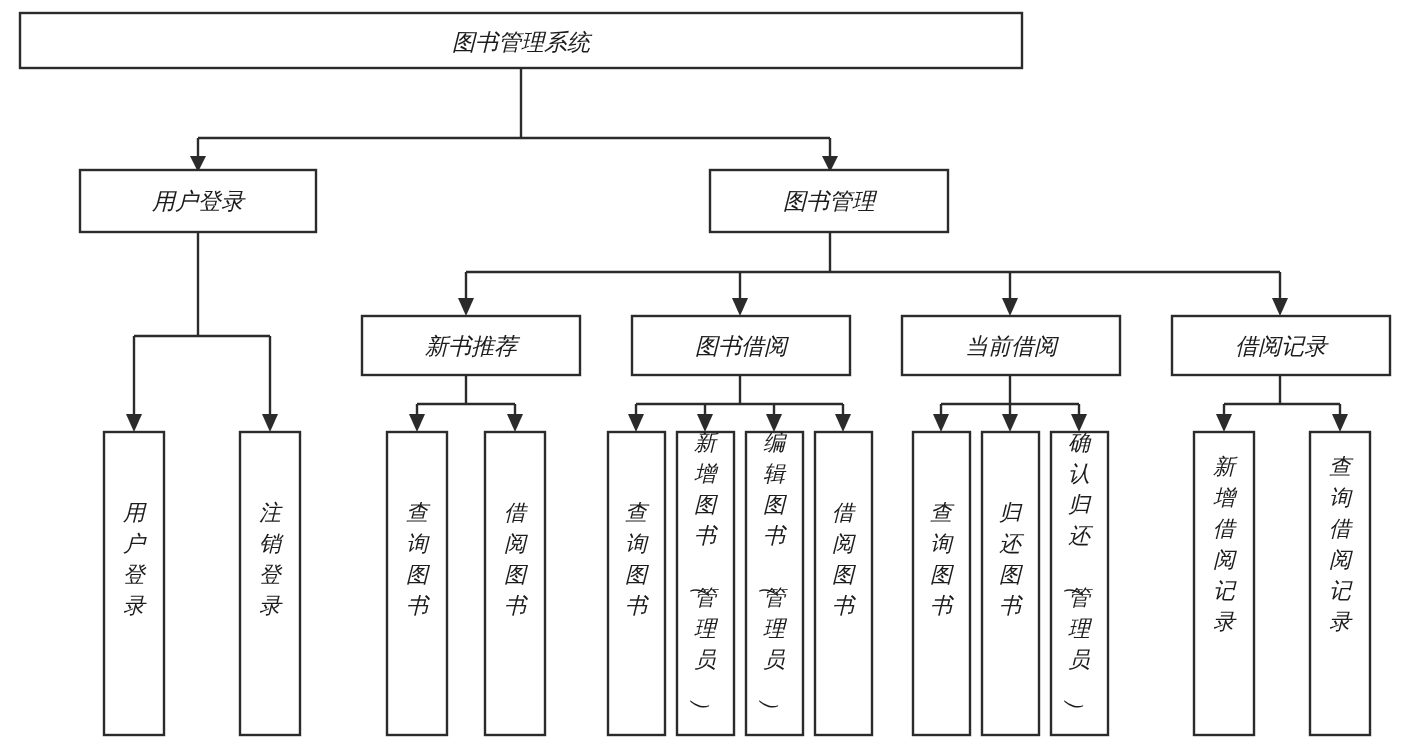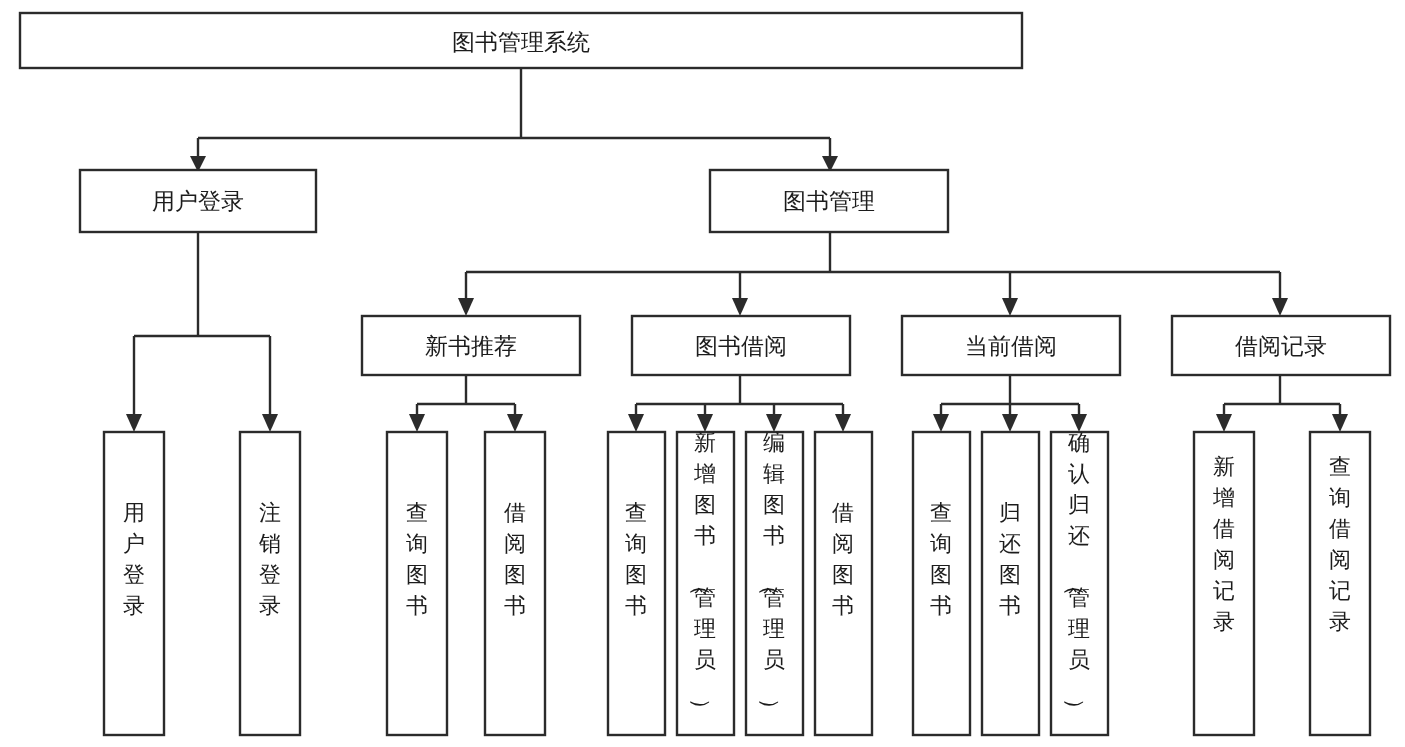--- a/index.html
+++ b/index.html
@@ -11,20 +11,21 @@
     width: 1405px;
     height: 747px;
     font-family: "Liberation Sans", "DejaVu Sans", sans-serif;
     overflow: hidden;
     position: relative;
   }
   #diagram-root {
     position: relative;
     width: 1405px;
     height: 595px;
+    font-style: italic;
   }
   svg.flow {
     position: absolute;
     top: 0;
     left: 0;
     width: 1405px;
     height: 747px;
     display: block;
   }
   .node-box {

